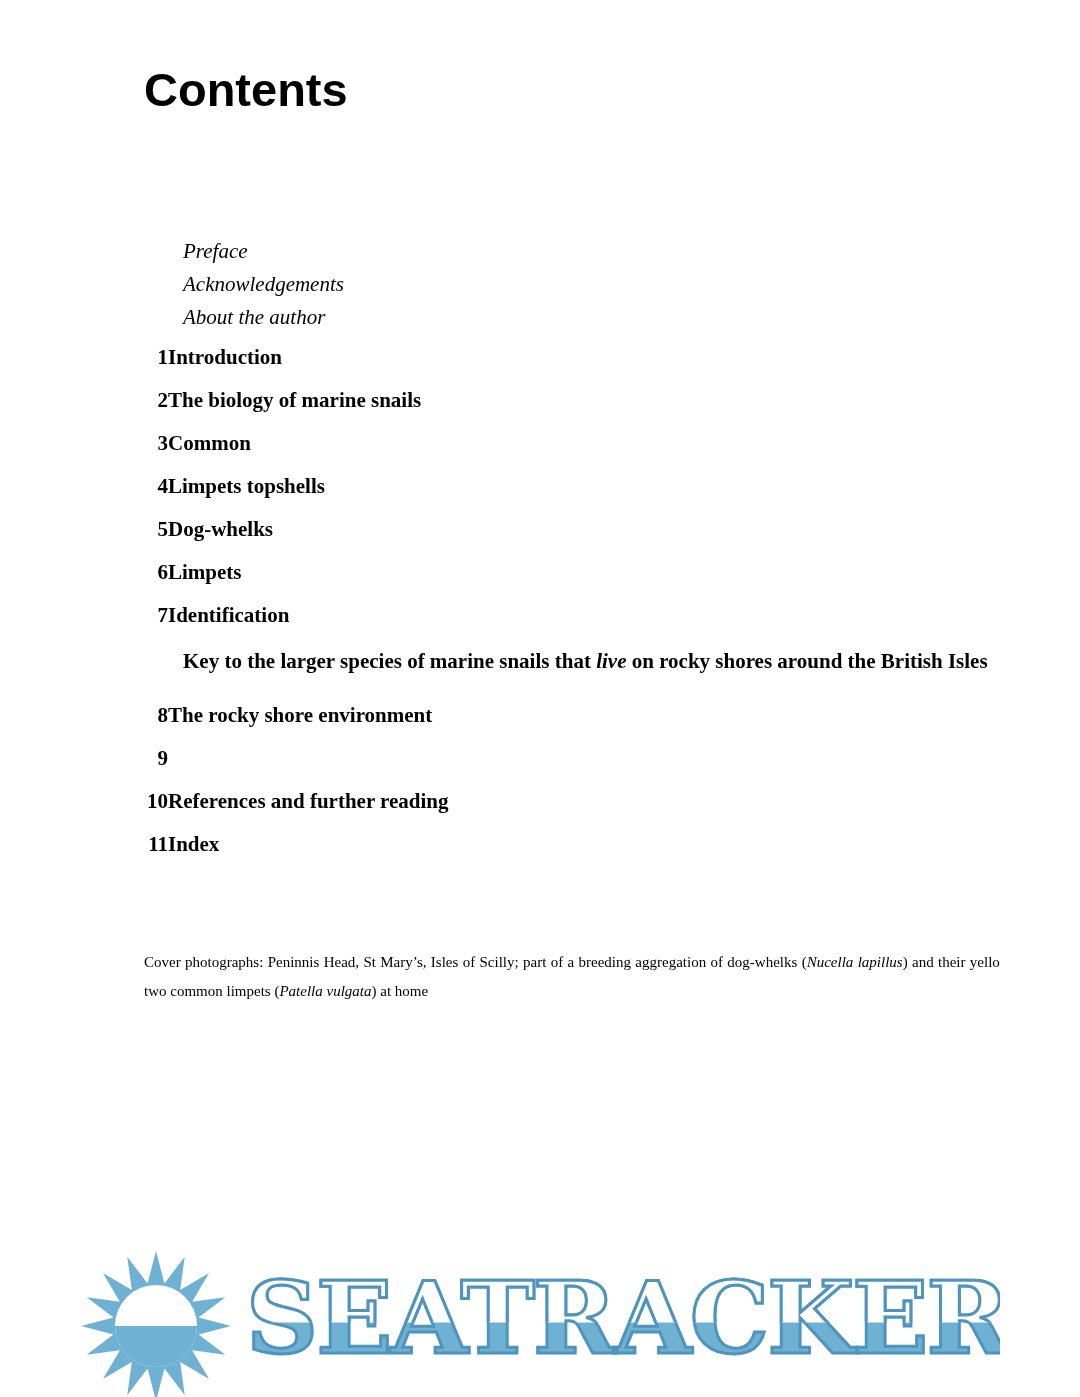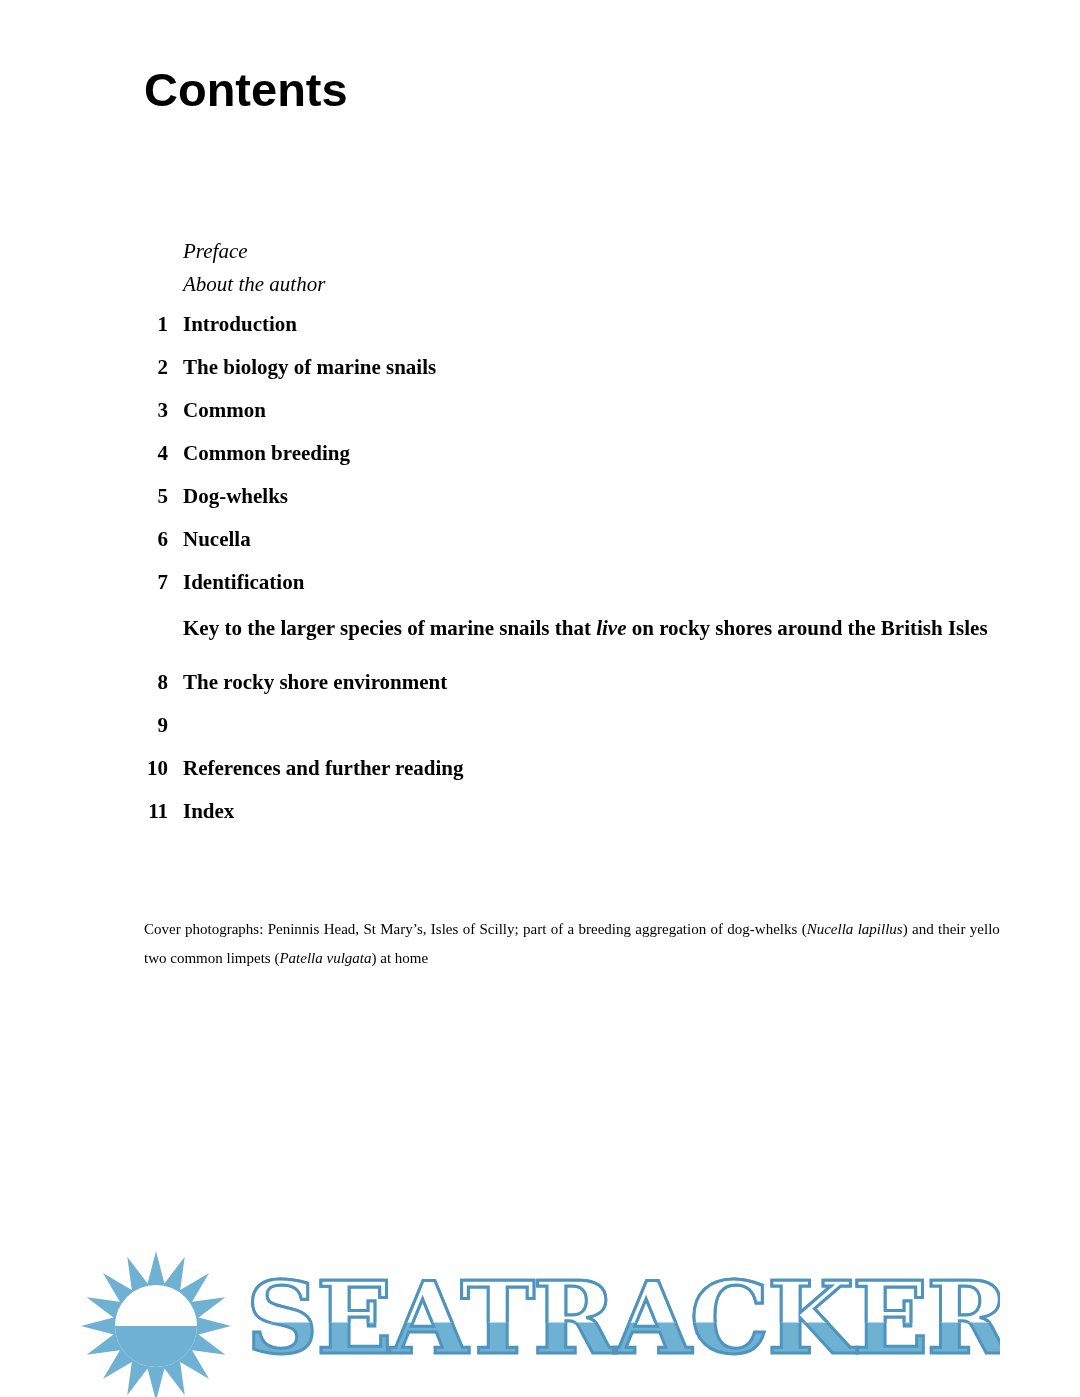--- a/index.html
+++ b/index.html
@@ -37,21 +37,20 @@
     font-size: 21px;
     line-height: 22px;
     margin-bottom: 21px;
   }
   .toc-num {
     width: 88px;
     text-align: right;
     flex: 0 0 88px;
   }
   .toc-label {
-    margin-left: 15px;
   }
   .sub-entry {
     font-weight: 700;
     font-size: 21px;
     line-height: 28px;
     margin: 10px 0 29px 103px;
     width: 910px;
   }
   .sub-entry em { font-style: italic; }
   .cover-note {
@@ -101,48 +100,49 @@
 </style>
 </head>
 <body>
 
 <div class="page">
 
   <h1 class="title">Contents</h1>
 
   <div class="front-matter">
     <div>Preface</div>
+    <div>Acknowledgements</div>
     <div>About the author</div>
   </div>
 
   <div class="toc">
 
     <div class="toc-row">
       <span class="toc-num">1</span>
       <span class="toc-label">Introduction</span>
     </div>
     <div class="toc-row">
       <span class="toc-num">2</span>
       <span class="toc-label">The biology of marine snails</span>
     </div>
     <div class="toc-row">
       <span class="toc-num">3</span>
       <span class="toc-label">Common</span>
     </div>
     <div class="toc-row">
       <span class="toc-num">4</span>
-      <span class="toc-label">Common breeding</span>
+      <span class="toc-label">Limpets topshells</span>
     </div>
     <div class="toc-row">
       <span class="toc-num">5</span>
       <span class="toc-label">Dog-whelks</span>
     </div>
     <div class="toc-row">
       <span class="toc-num">6</span>
-      <span class="toc-label">Nucella</span>
+      <span class="toc-label">Limpets</span>
     </div>
     <div class="toc-row">
       <span class="toc-num">7</span>
       <span class="toc-label">Identification</span>
     </div>
 
     <div class="sub-entry">
       <span>Key to the larger species of marine snails that </span><em>live</em><span> on rocky shores around the British Isles</span>
     </div>
 

